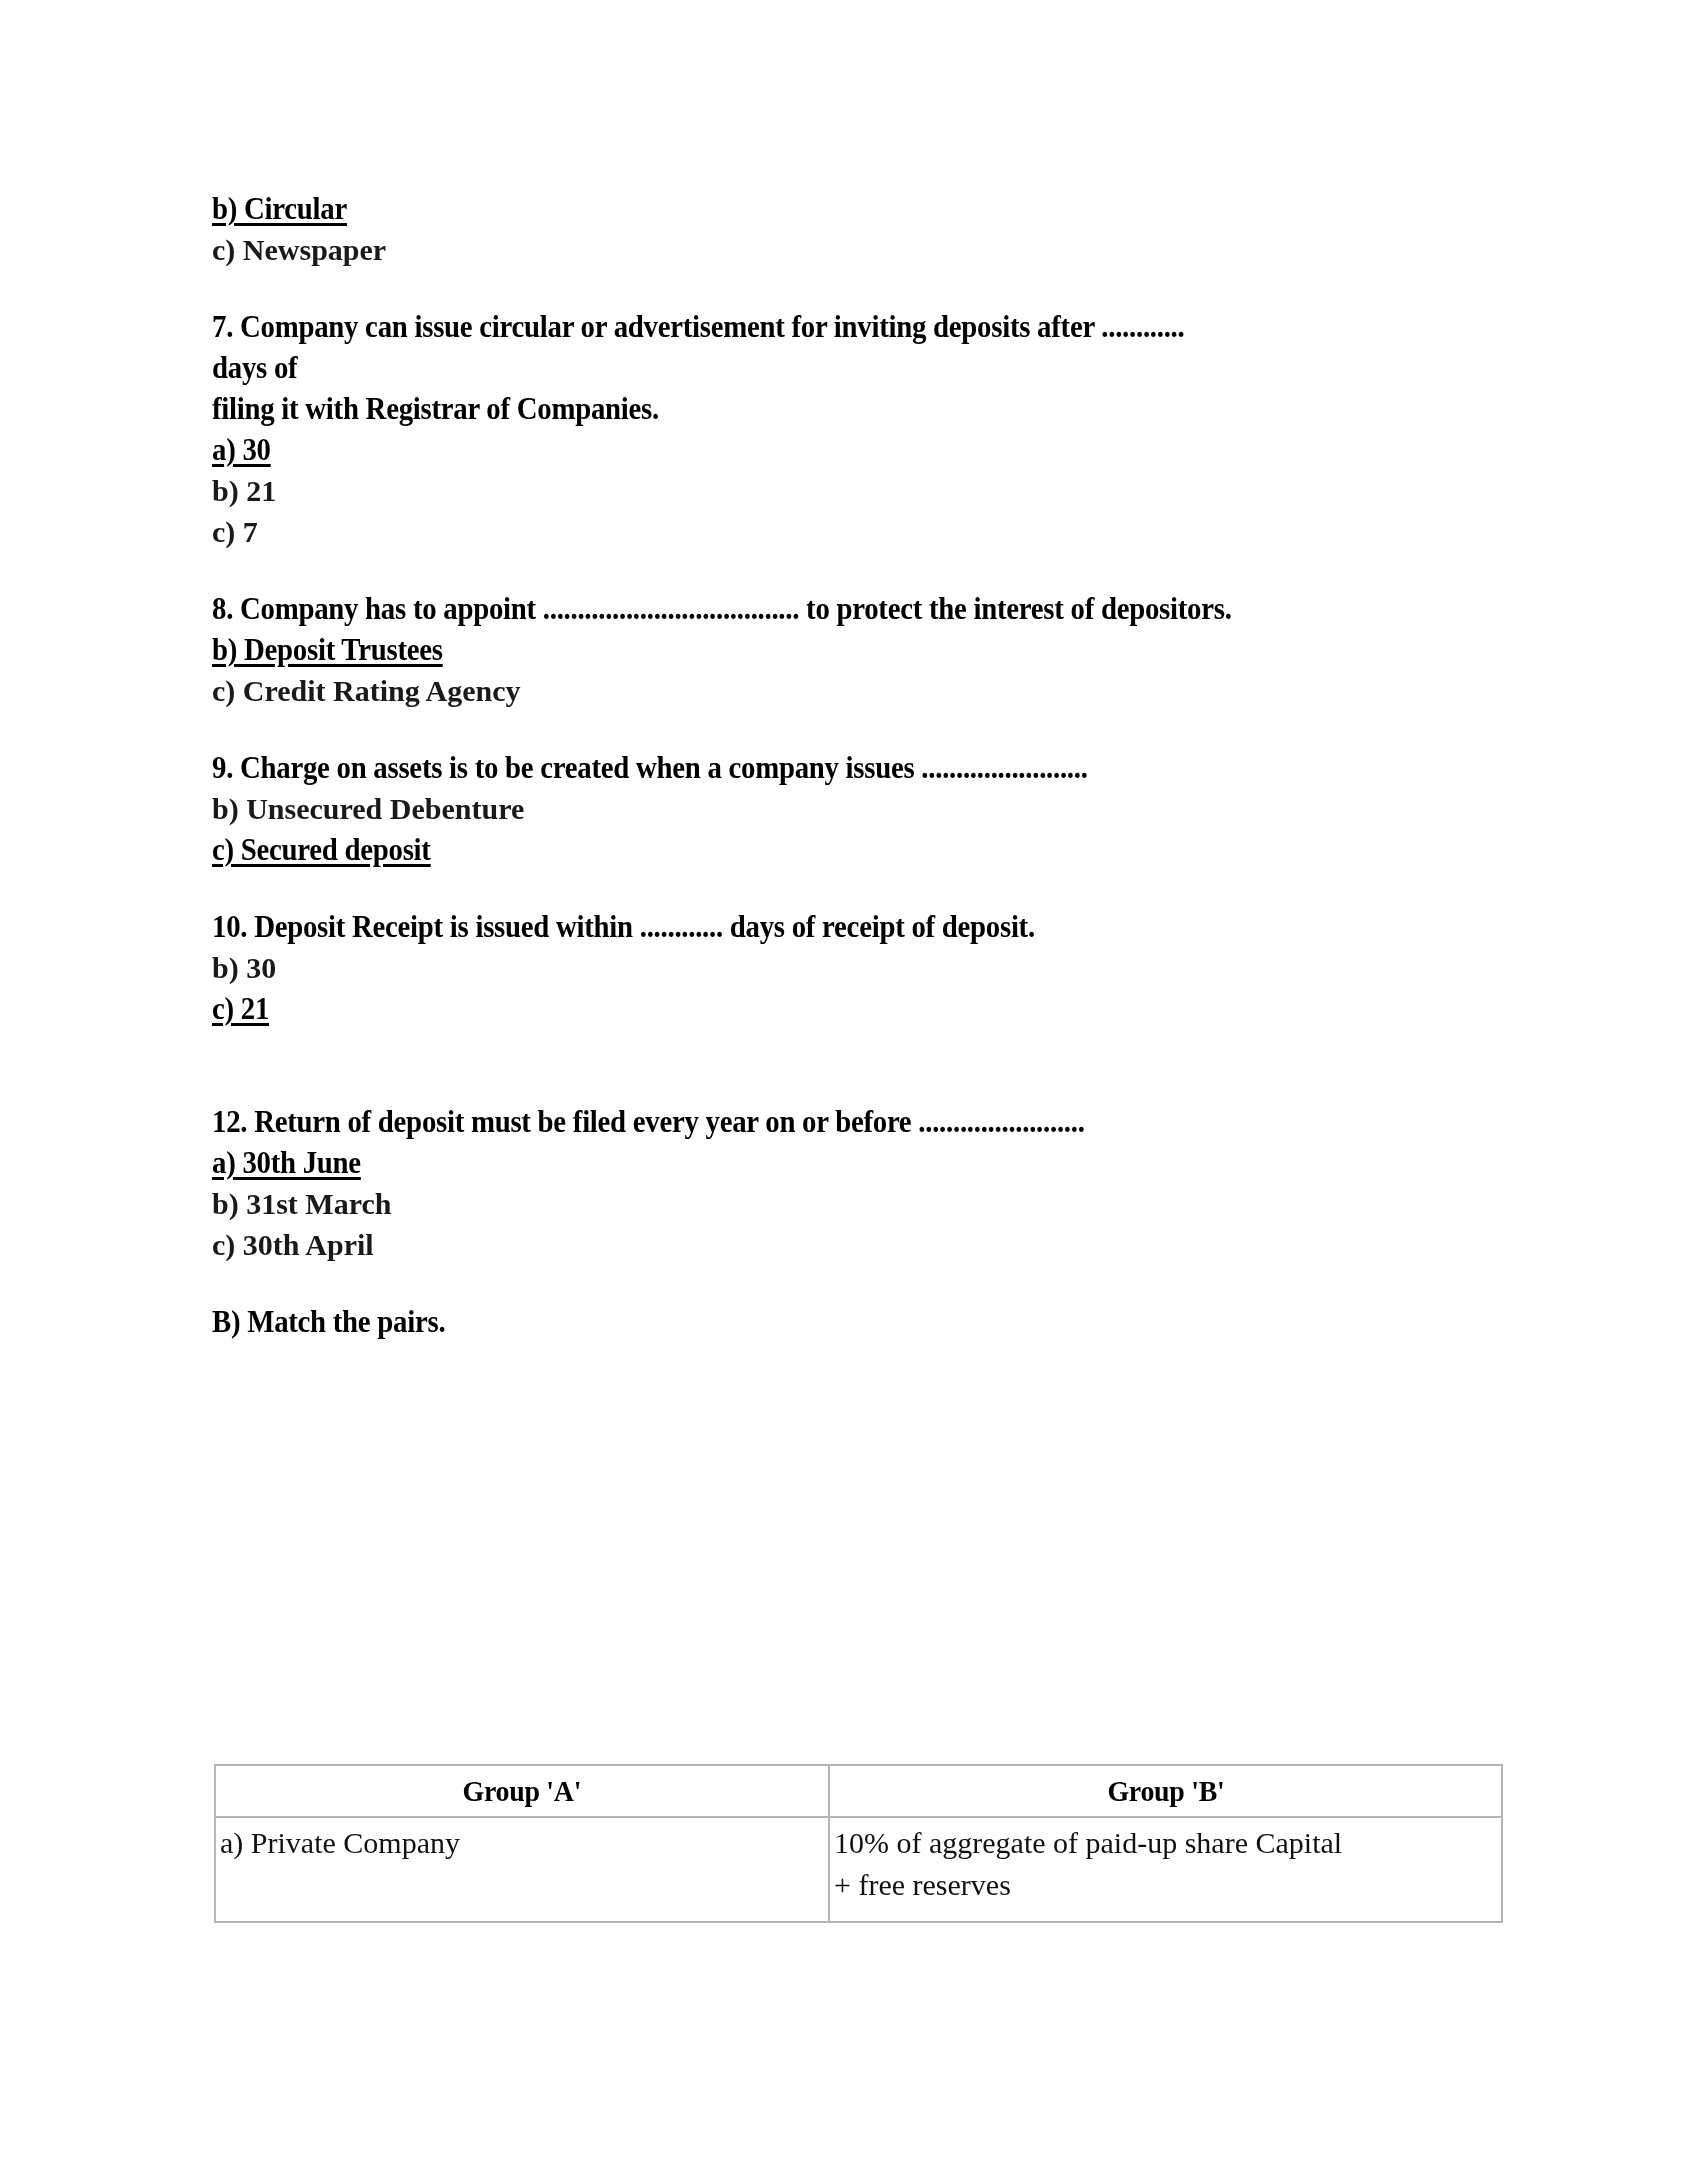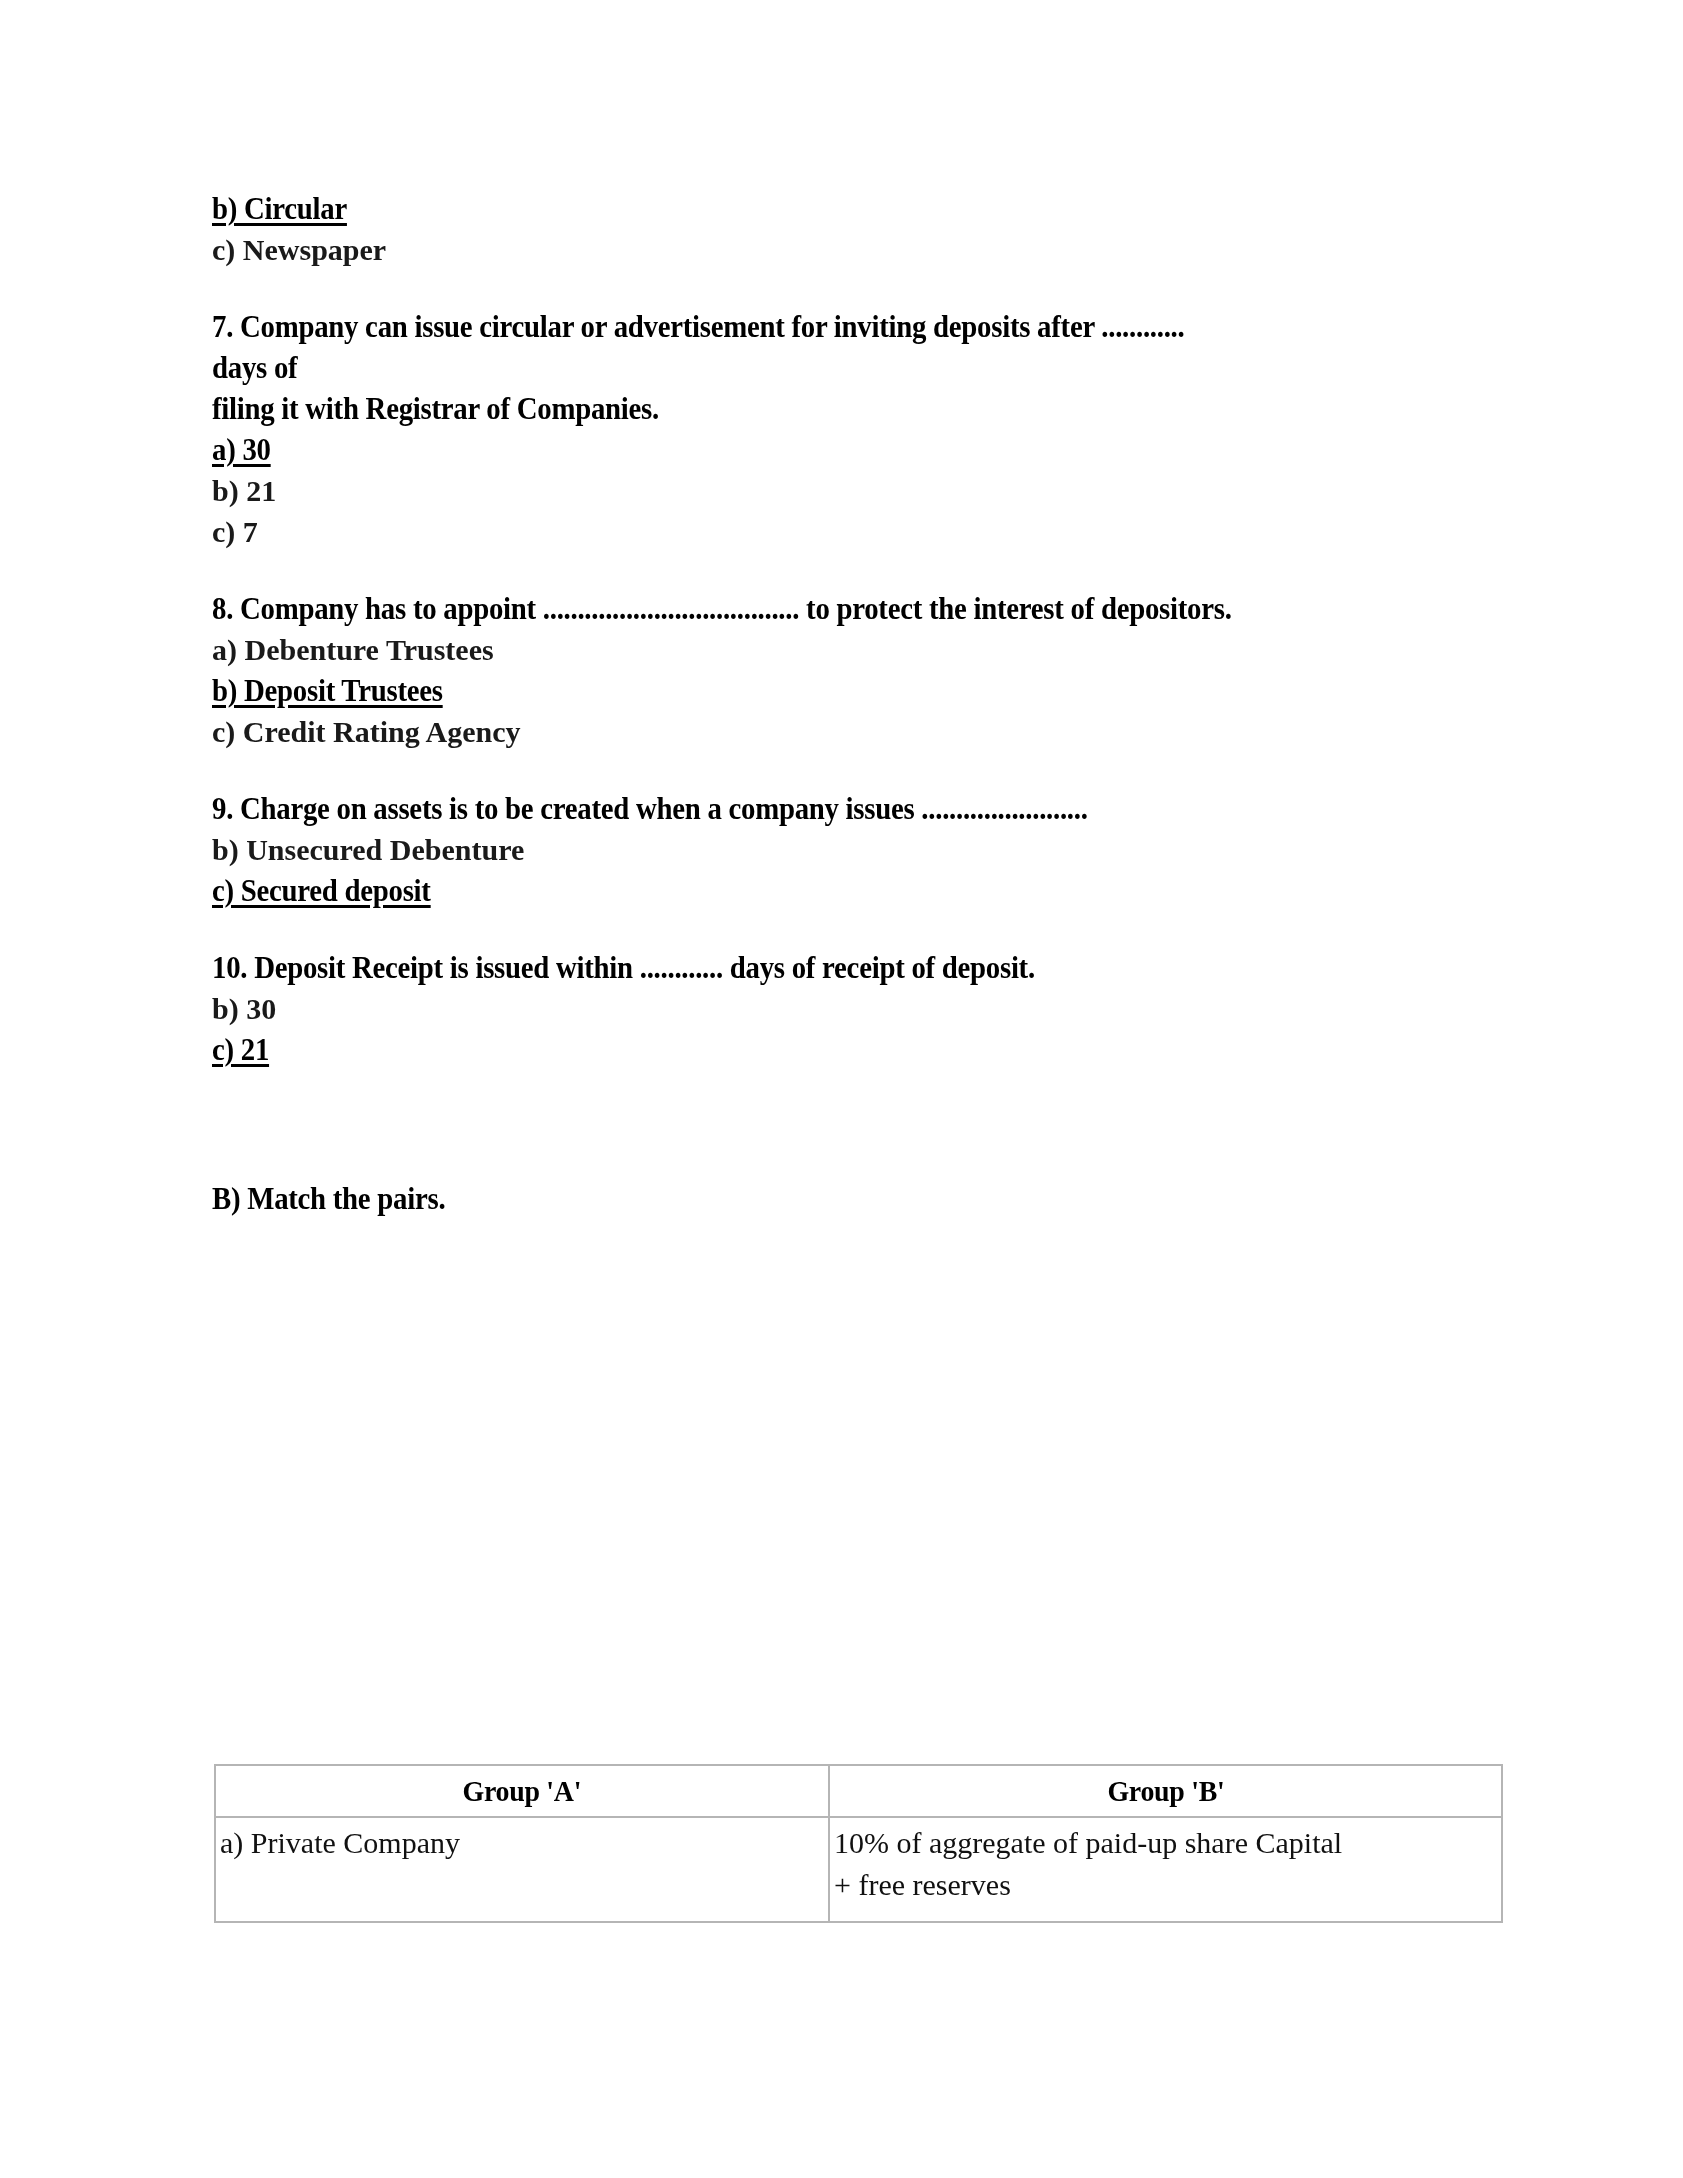--- a/index.html
+++ b/index.html
@@ -152,21 +152,20 @@
       <p class="q-stem">filing it with Registrar of Companies.</p>
       <p class="opt-answer"><span class="u">a) 30</span></p>
       <p class="opt">b) 21</p>
       <p class="opt">c) 7</p>
     </div>
 
     <div class="gap"></div>
 
     <div class="block">
       <p class="q-stem">8. Company has to appoint ..................................... to protect the interest of depositors.</p>
-      <p class="opt">a) Debenture Trustees</p>
       <p class="opt-answer"><span class="u">b) Deposit Trustees</span></p>
       <p class="opt">c) Credit Rating Agency</p>
     </div>
 
     <div class="gap"></div>
 
     <div class="block">
       <p class="q-stem">9. Charge on assets is to be created when a company issues ........................</p>
       <p class="opt">b) Unsecured Debenture</p>
       <p class="opt-answer"><span class="u">c) Secured deposit</span></p>
@@ -178,20 +177,26 @@
       <p class="q-stem">10. Deposit Receipt is issued within ............ days of receipt of deposit.</p>
       <p class="opt">b) 30</p>
       <p class="opt-answer"><span class="u">c) 21</span></p>
     </div>
 
     <div class="gap"></div>
 
 
     <div class="gap"></div>
 
+    <div class="block">
+      <p class="q-stem">12. Return of deposit must be filed every year on or before ........................</p>
+      <p class="opt-answer"><span class="u">a) 30th June</span></p>
+      <p class="opt">b) 31st March</p>
+      <p class="opt">c) 30th April</p>
+    </div>
 
     <div class="gap"></div>
 
     <p class="section-head">B) Match the pairs.</p>
 
   </div>
 
   <div class="pairs-wrap">
     <table class="pairs">
       <colgroup>

